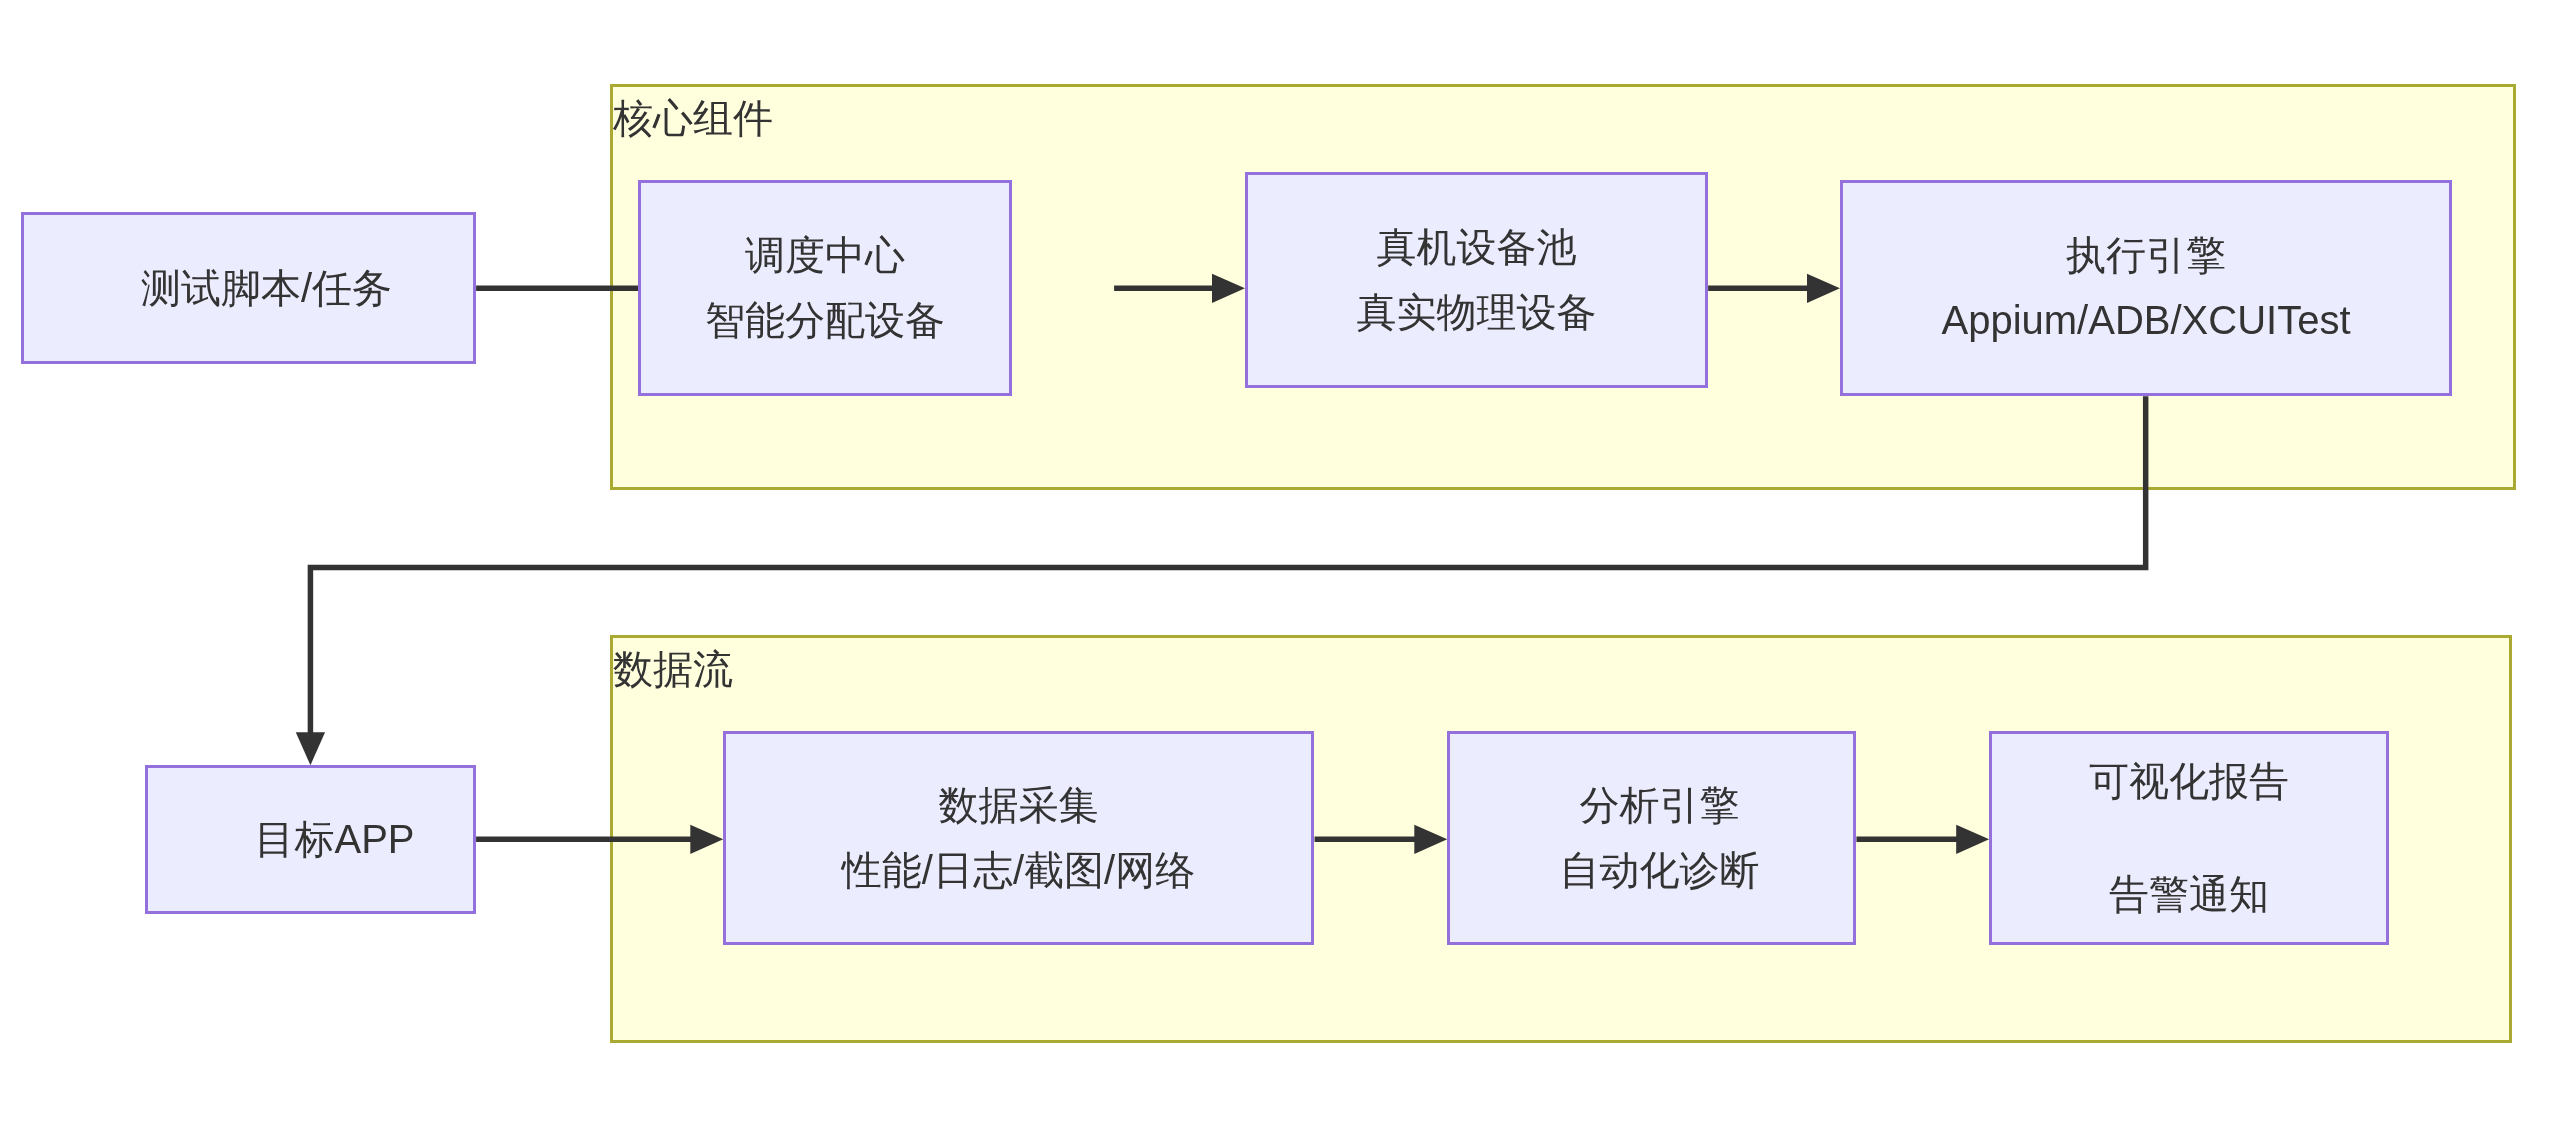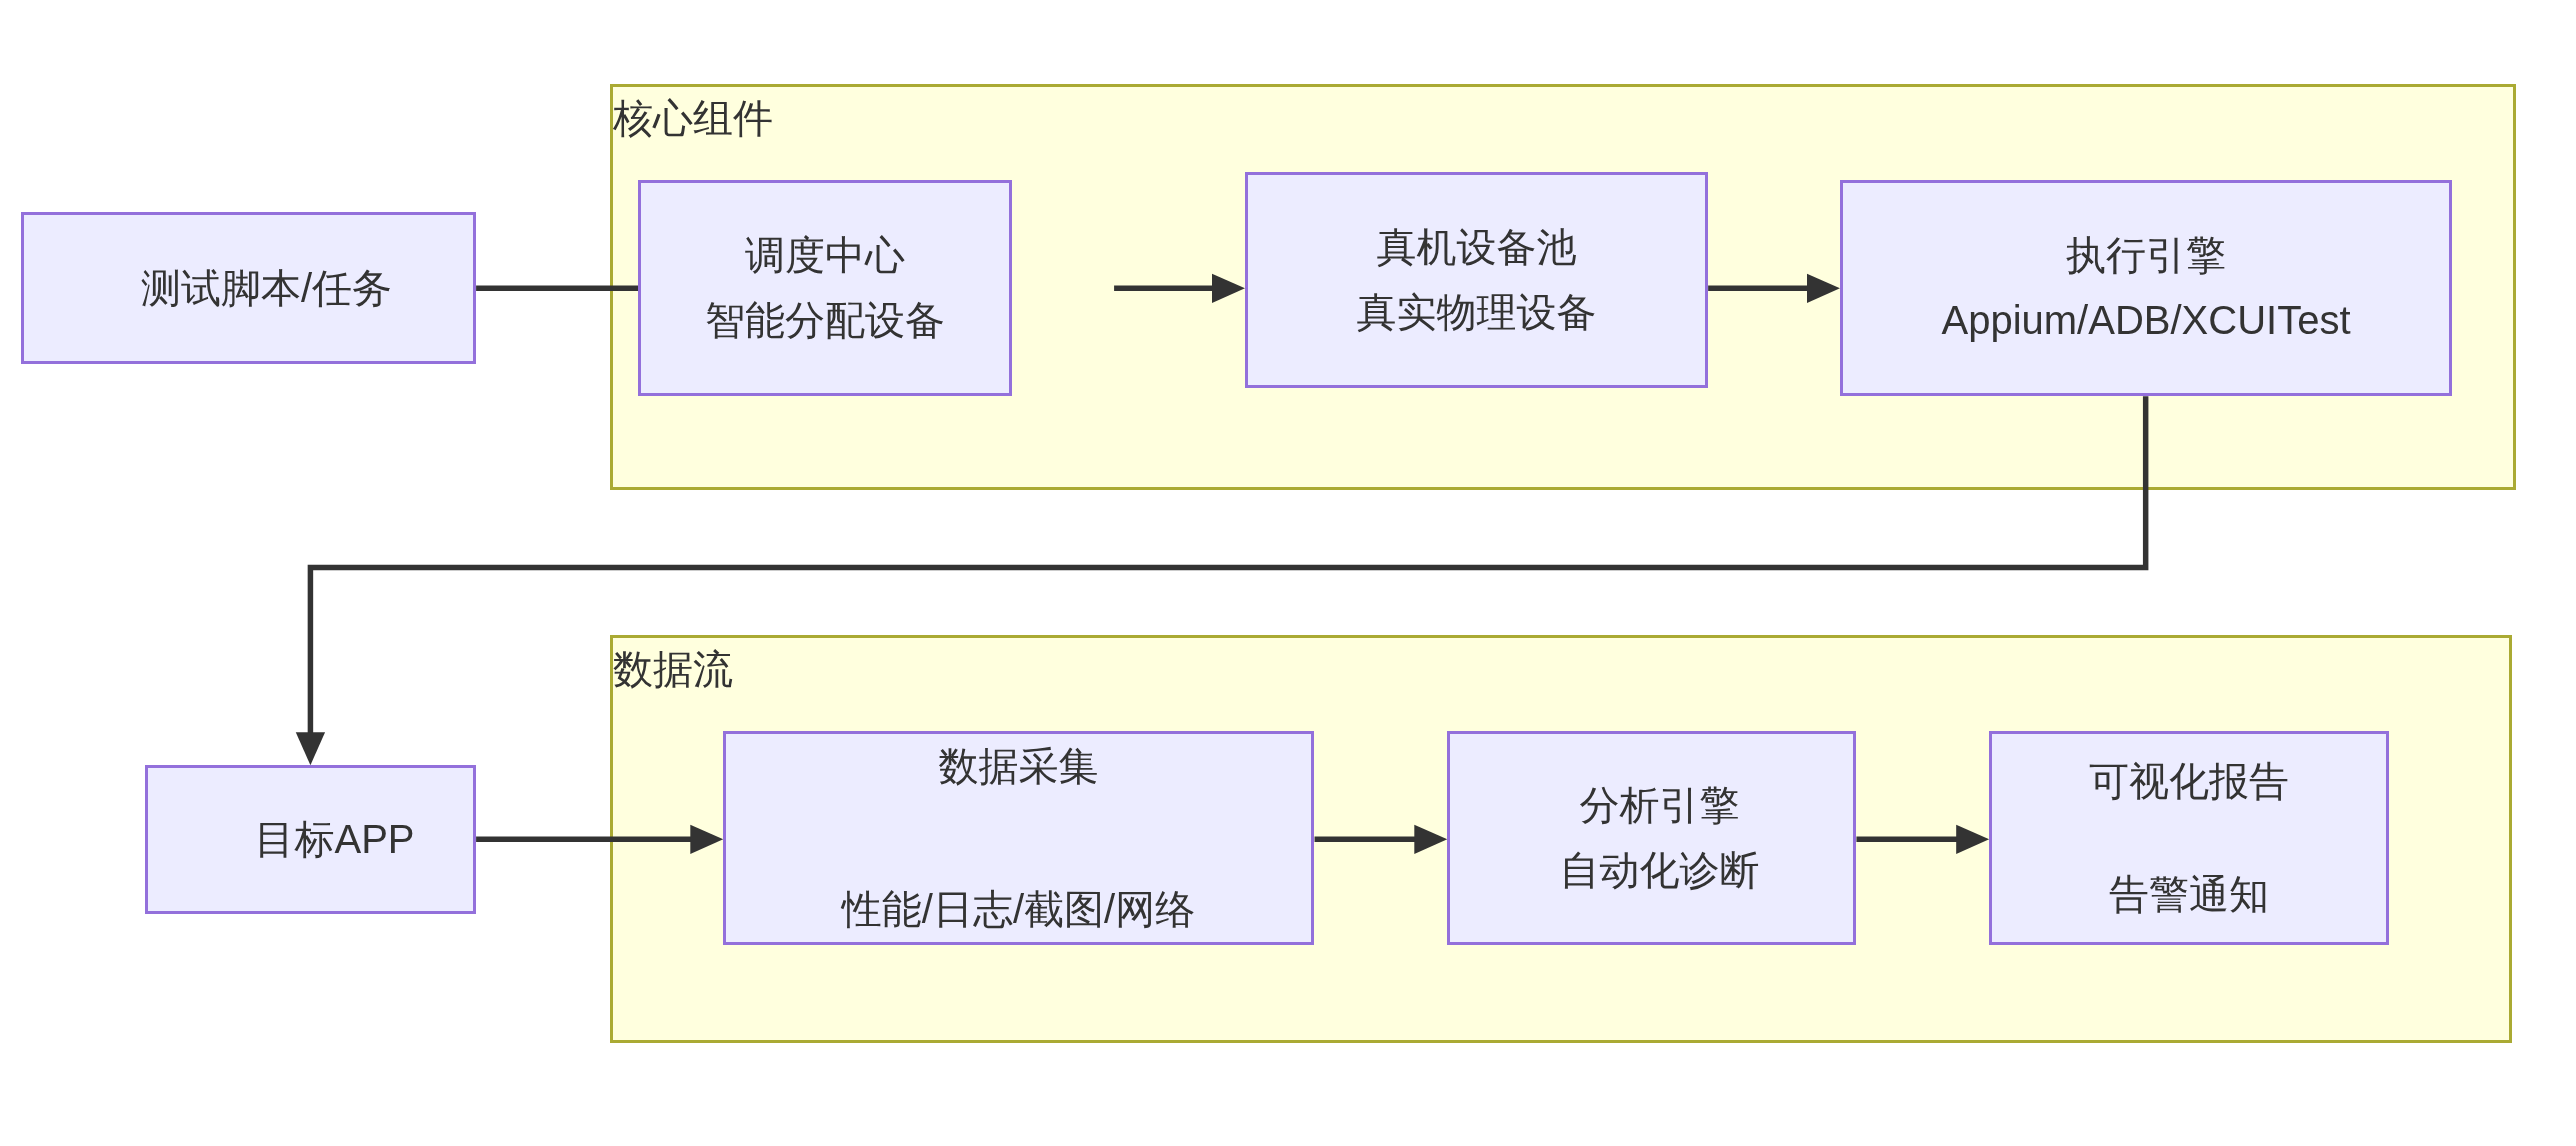--- a/index.html
+++ b/index.html
@@ -70,21 +70,21 @@
   }
 
   
   #node-test-script  { left: 21px;   top: 212px; width: 455px; height: 152px; padding-left: 36px; }
   #cluster-core      { left: 610px;  top: 84px;  width: 1906px; height: 406px; }
   #node-scheduler    { left: 638px;  top: 180px; width: 374px; height: 216px; }
   #node-device-pool  { left: 1245px; top: 172px; width: 463px; height: 216px; }
   #node-exec-engine  { left: 1840px; top: 180px; width: 612px; height: 216px; }
   #node-target-app   { left: 145px;  top: 765px; width: 331px; height: 149px; padding-left: 48px; }
   #cluster-dataflow  { left: 610px;  top: 635px; width: 1902px; height: 408px; }
-  #node-data-collect { left: 723px;  top: 731px; width: 591px; height: 214px; justify-content: space-between; }
+  #node-data-collect { left: 723px;  top: 731px; width: 591px; height: 214px; }
   #node-analysis     { left: 1447px; top: 731px; width: 409px; height: 214px; padding-left: 16px; }
   #node-report       { left: 1989px; top: 731px; width: 400px; height: 214px; gap: 48px; }
 </style>
 </head>
 <body>
 
 <div class="canvas">
 
   <div class="cluster" id="cluster-core">
     <div class="cluster-title">核心组件</div>

